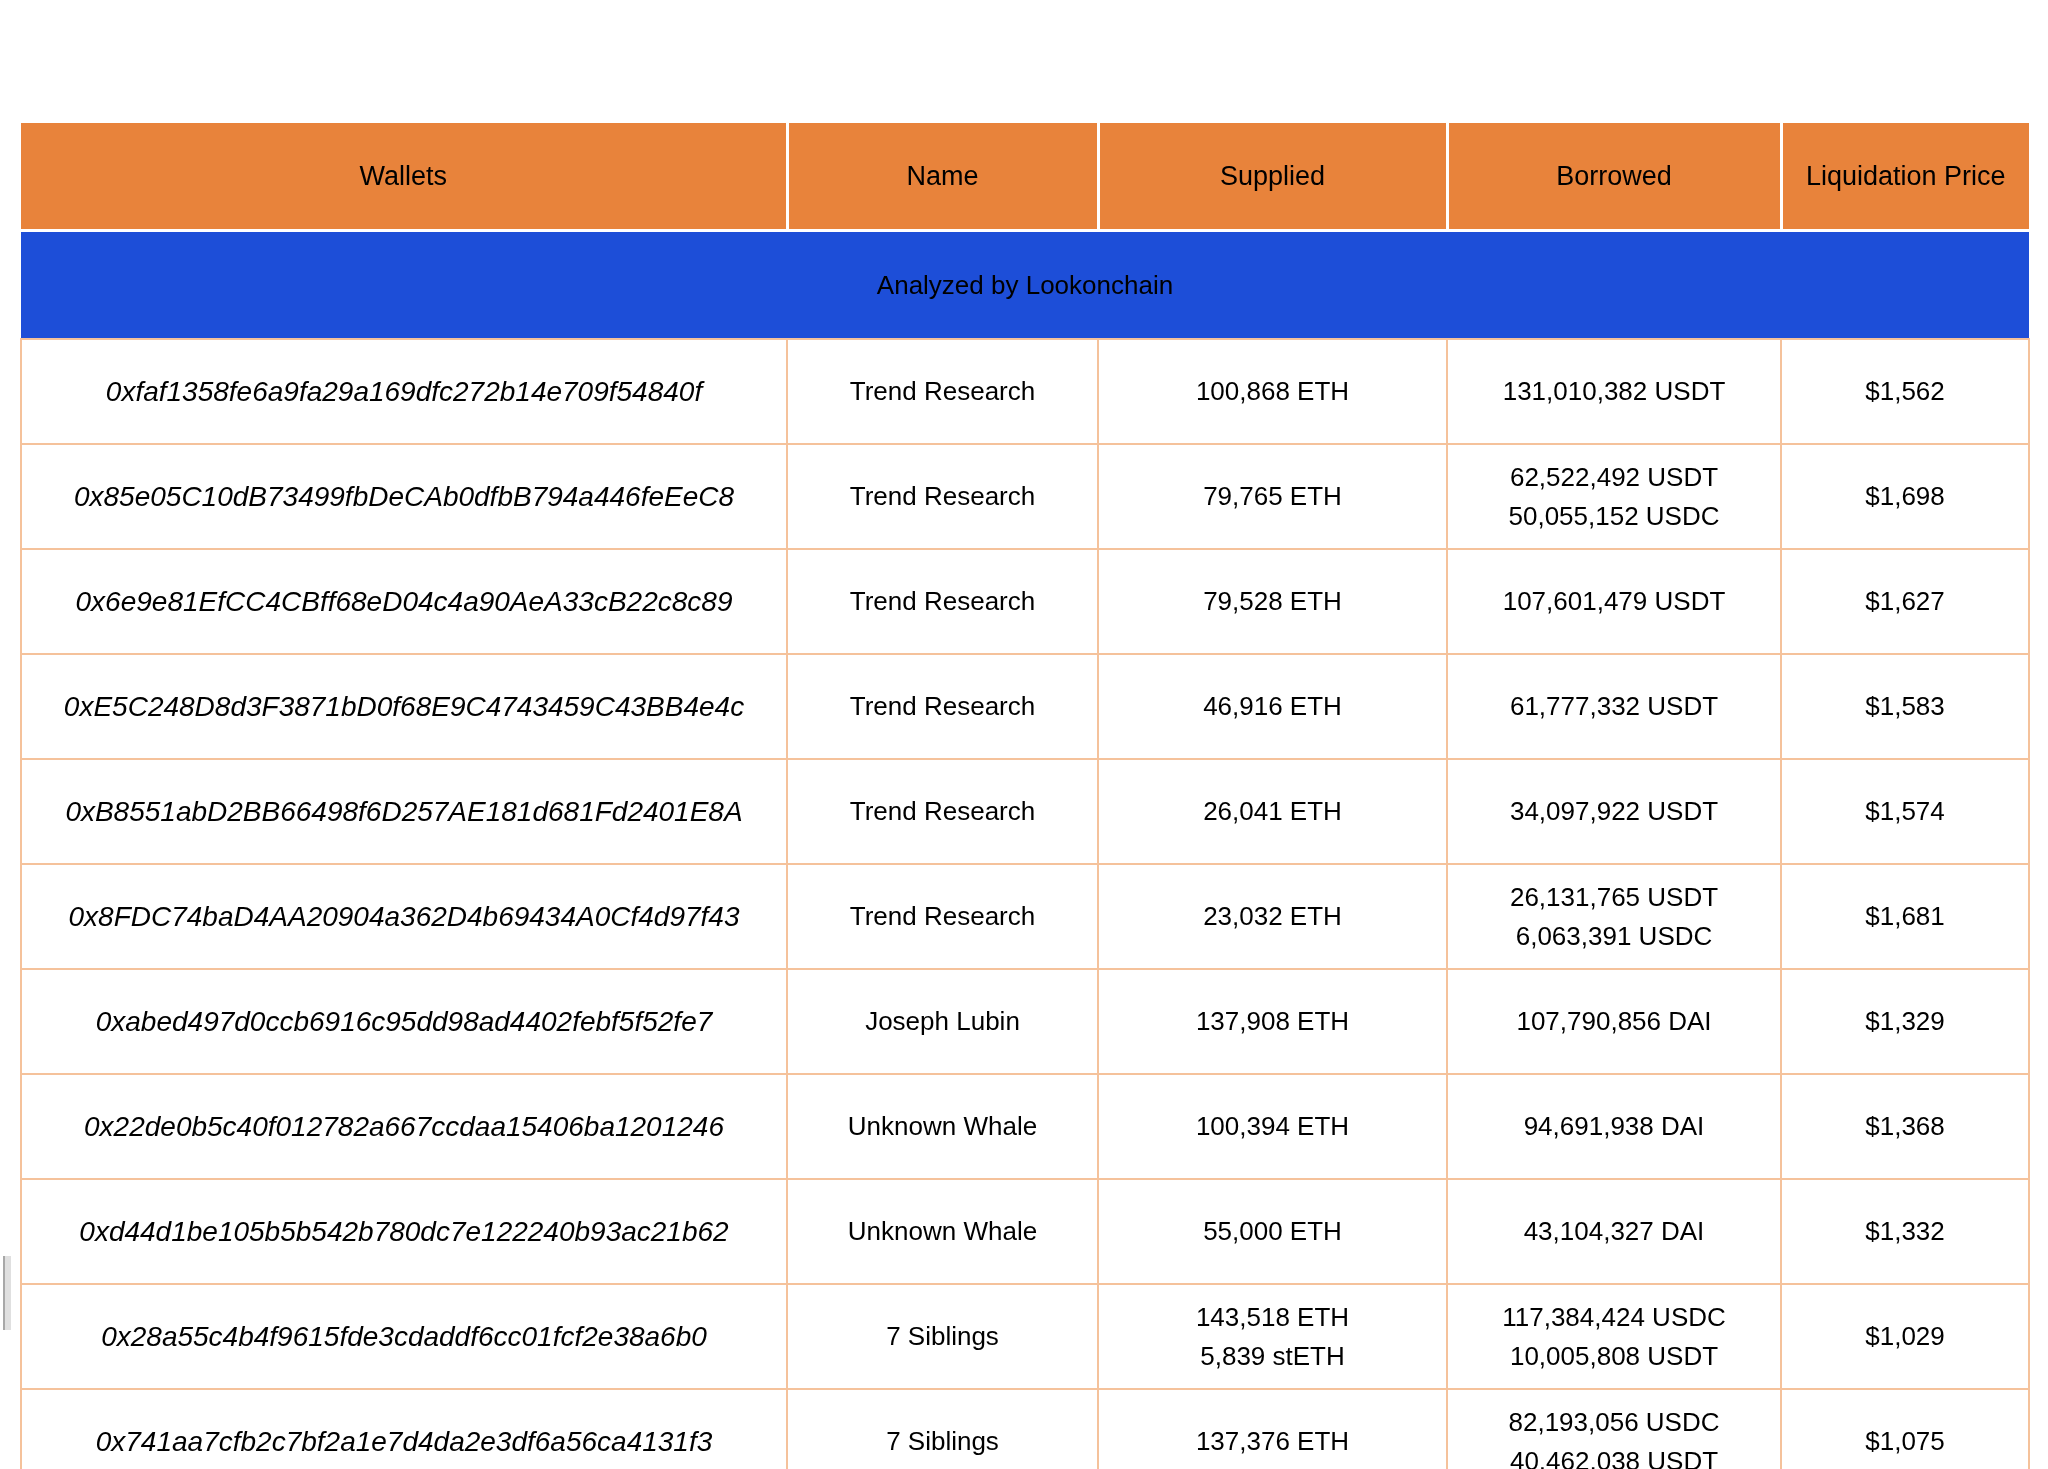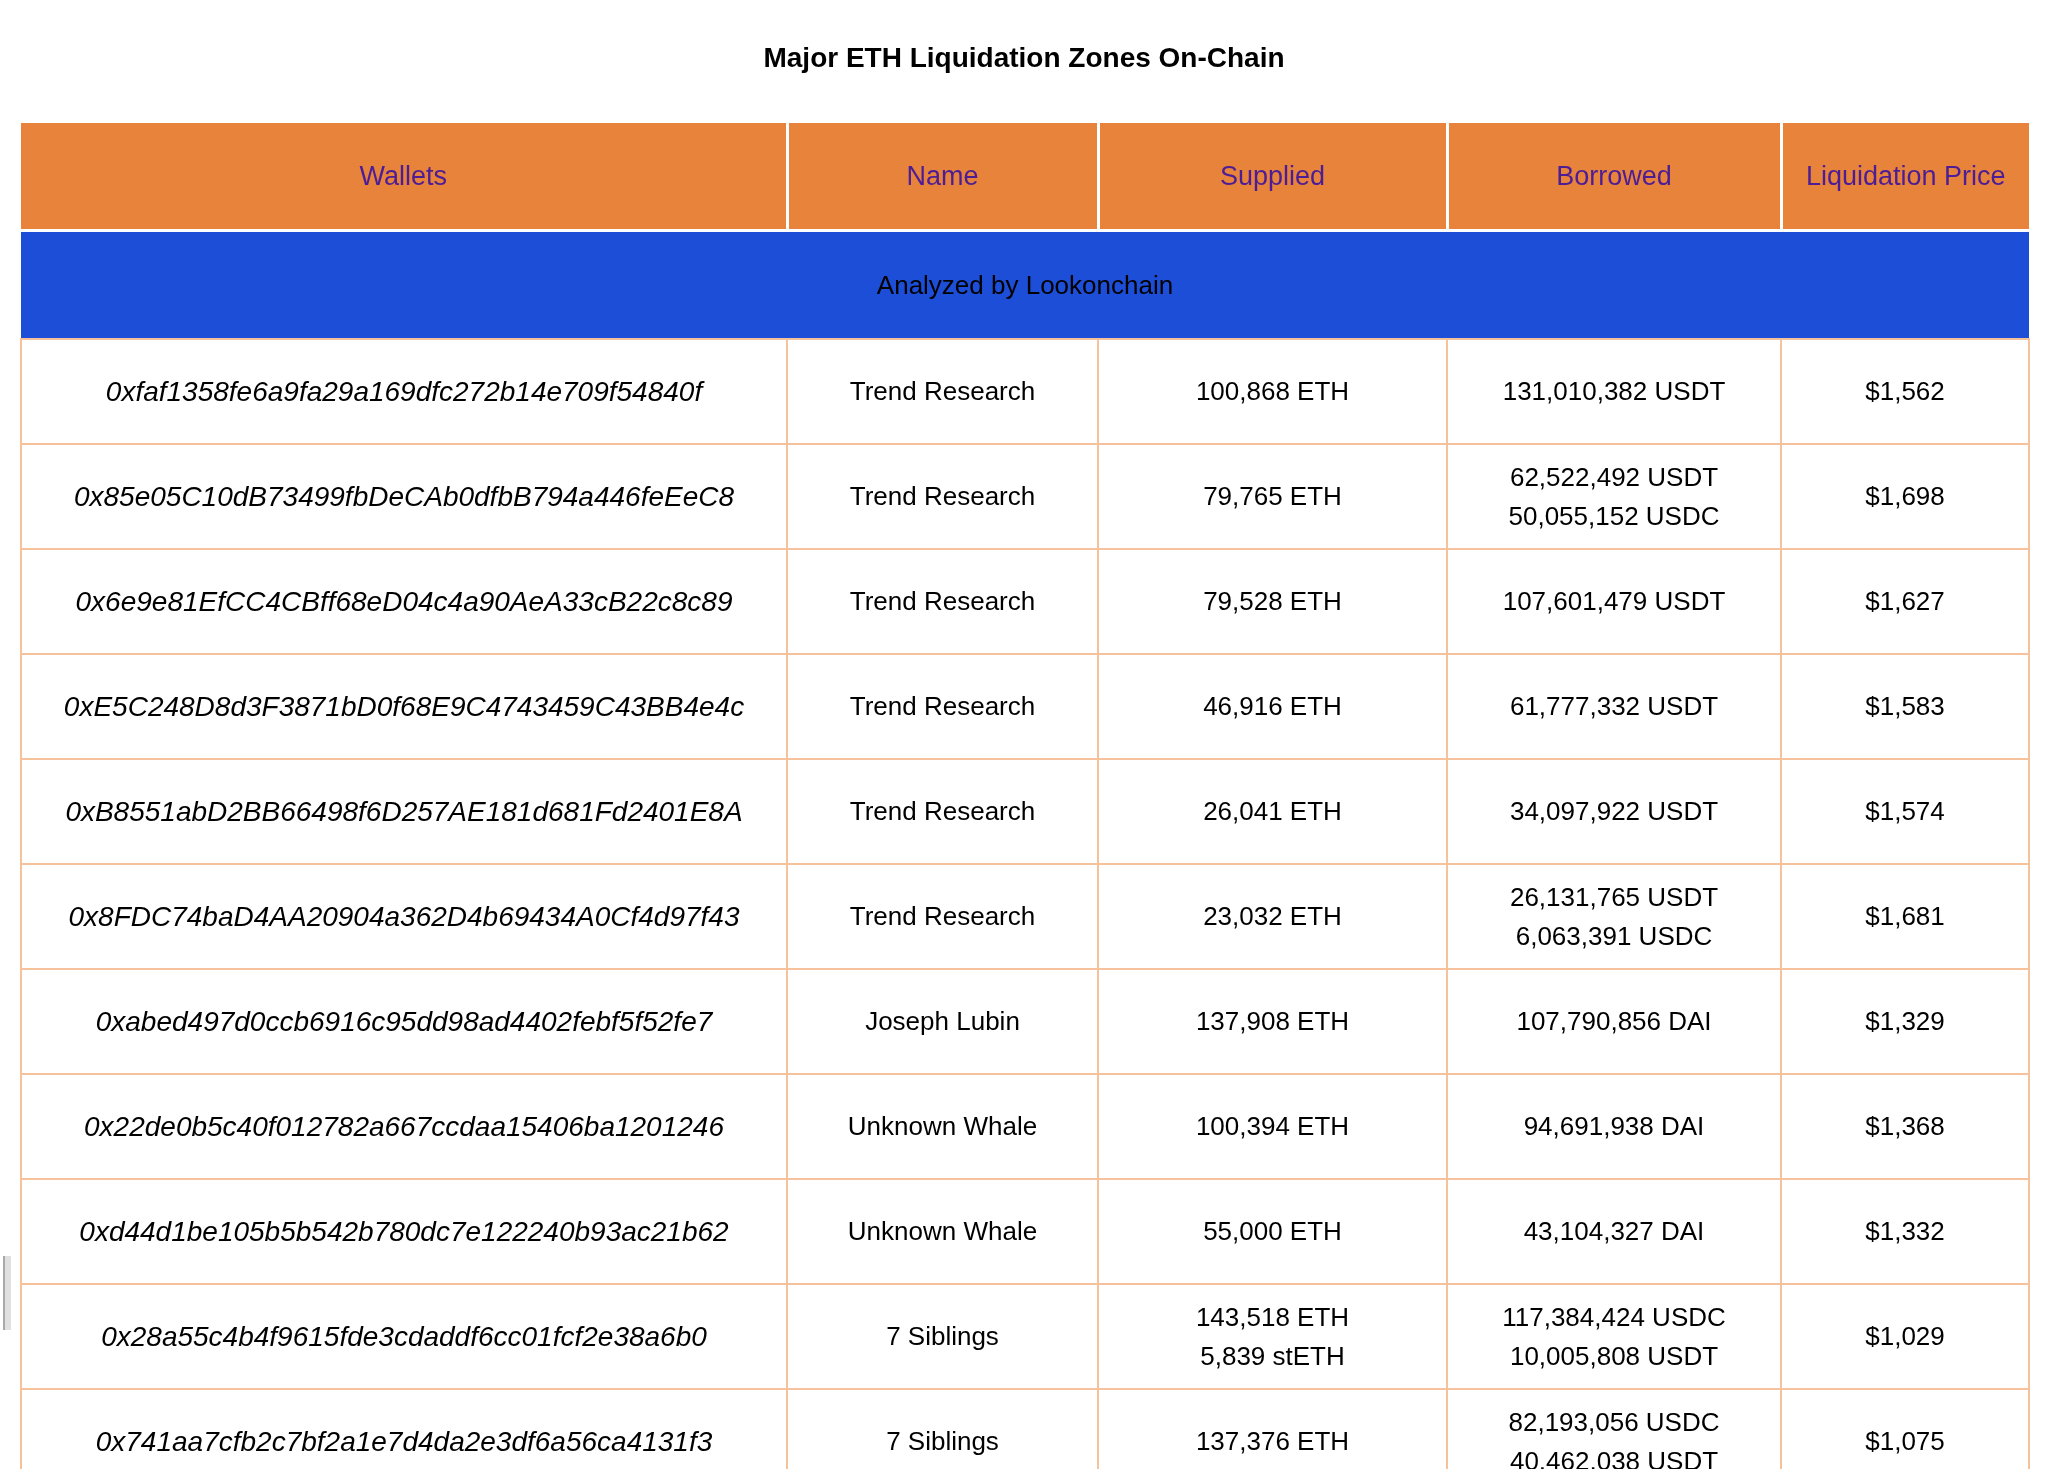--- a/index.html
+++ b/index.html
@@ -36,21 +36,21 @@
     font-size: 26px;
   }
   col.c-wallet { width: 766px; }
   col.c-name   { width: 311px; }
   col.c-supp   { width: 349px; }
   col.c-borr   { width: 334px; }
   col.c-price  { width: 248px; }
 
   th {
     background: #E8833B;
-    color: #4c1d95;
+    color: #000000;
     font-weight: 400;
     font-size: 27px;
     height: 104px;
     text-align: center;
     vertical-align: middle;
     border-right: 3px solid #ffffff;
     border-bottom: 3px solid #ffffff;
     border-top: none;
     border-left: none;
   }
@@ -85,21 +85,20 @@
     height: 74px;
     background: #e0e0e0;
     border-left: 2px solid #a8a8a8;
   }
 </style>
 </head>
 <body>
 
 <div class="page">
 
-  <div class="page-title">Major ETH Liquidation Zones On-Chain</div>
 
   <table class="liq-table">
     <colgroup>
       <col class="c-wallet">
         <col class="c-name">
         <col class="c-supp">
         <col class="c-borr">
         <col class="c-price">
     </colgroup>
     <thead>

